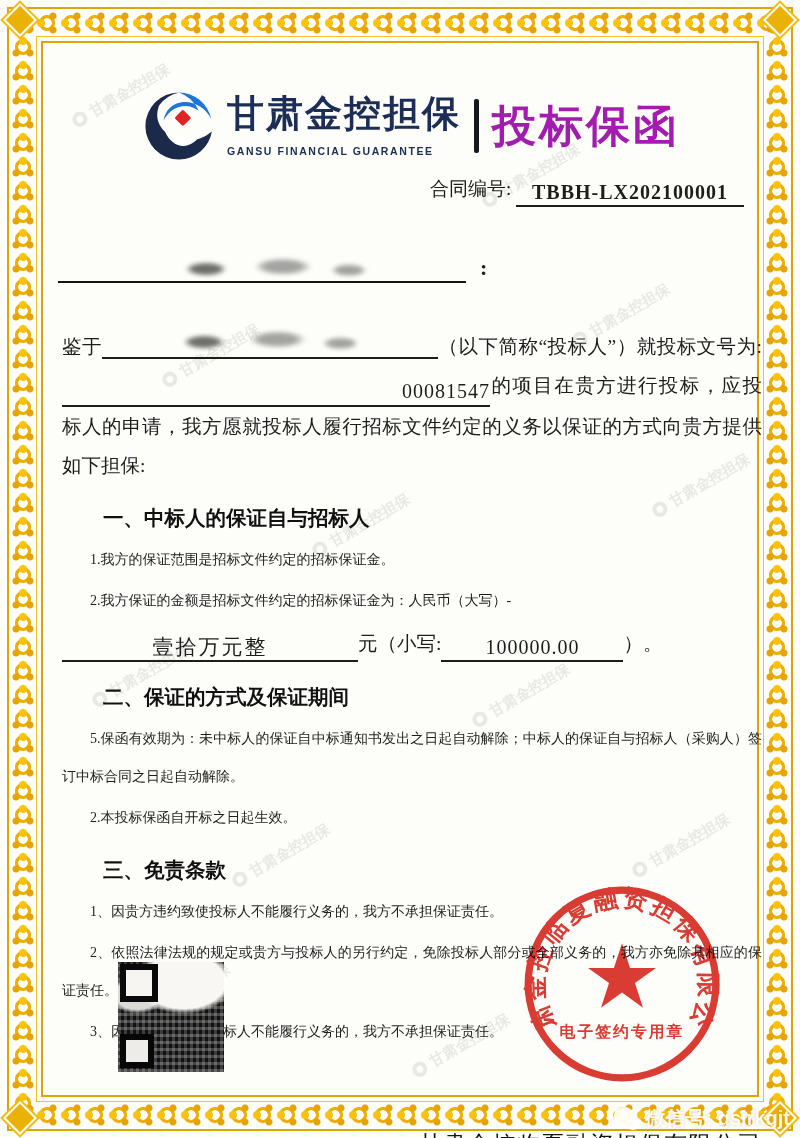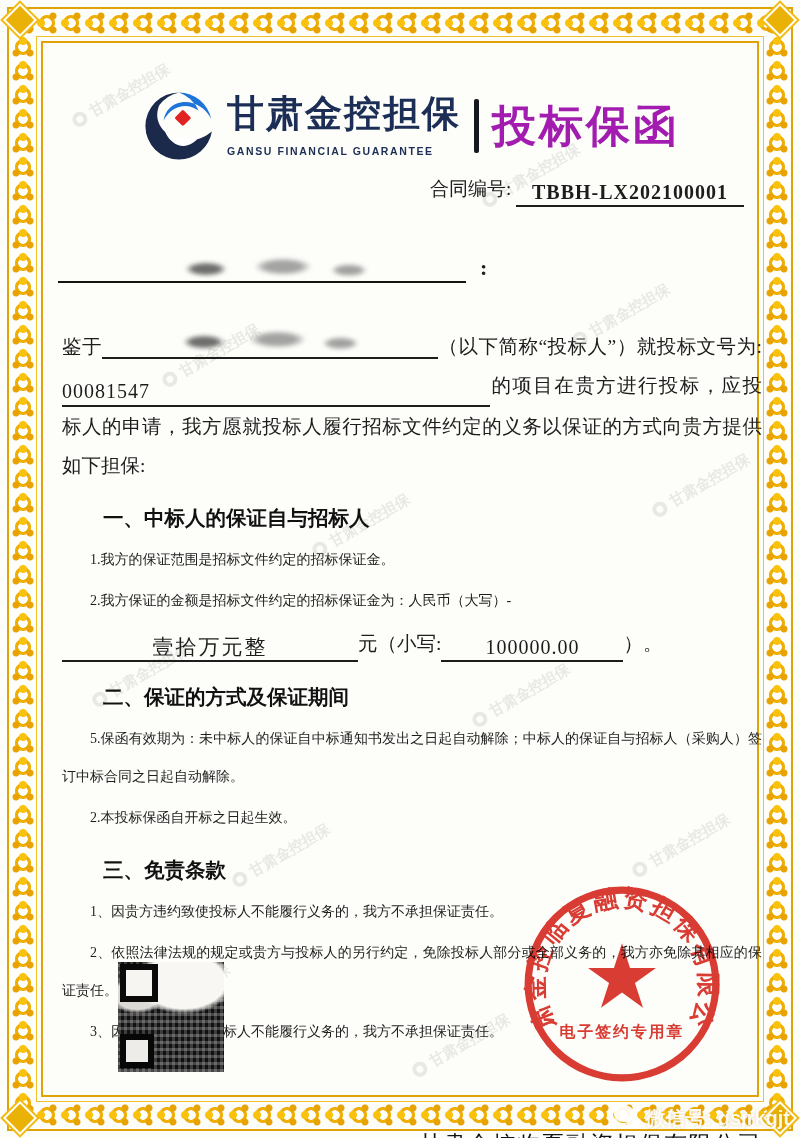--- a/index.html
+++ b/index.html
@@ -58,21 +58,21 @@
   .recipient-rule { position:absolute; left:-4px; top:26px; width:408px; border-bottom:2.5px solid #141414; }
   .redact { position:absolute; background:
       radial-gradient(ellipse 30px 10px at 20% 50%, rgba(60,60,60,.75) 0 45%, rgba(60,60,60,0) 70%),
       radial-gradient(ellipse 40px 12px at 55% 40%, rgba(90,90,90,.55) 0 45%, rgba(90,90,90,0) 72%),
       radial-gradient(ellipse 26px 9px at 85% 55%, rgba(70,70,70,.5) 0 45%, rgba(70,70,70,0) 70%);
       filter:blur(2.2px); }
   .recipient-redact { left:100px; top:2px; width:220px; height:24px; }
   .recipient-colon { position:absolute; left:418px; top:0; font-size:22px; font-weight:bold; }
 
   .para { margin-top:40px; font-size:19.5px; line-height:39px; text-align:justify; }
-  .inline-blank { display:inline-block; border-bottom:2px solid #1d1d1d; height:30px; line-height:28px; text-align:left; vertical-align:-6px; position:relative; }
+  .inline-blank { display:inline-block; border-bottom:2px solid #1d1d1d; height:30px; line-height:28px; text-align:right; vertical-align:-6px; position:relative; }
   .jy-blank { width:336px; }
   .jy-redact { left:60px; top:0; width:210px; height:26px; }
   .bid-blank { width:428px; font-size:20px; letter-spacing:1px; }
 
   .sec-head { margin-top:13px; text-indent:2em; font-weight:bold; font-size:20.5px; line-height:40px; font-family:"Liberation Sans","DejaVu Sans",sans-serif; color:#111; }
   .item { text-indent:2em; font-size:14px; line-height:38px; text-align:justify; margin-top:3px; }
   .amount-line { margin-top:4px; font-size:19.5px; line-height:40px; white-space:nowrap; }
   .amt-cn { width:296px; font-size:21px; letter-spacing:2px; }
   .amt-num { width:182px; font-size:20px; letter-spacing:1px; }
 
@@ -89,21 +89,21 @@
       repeating-linear-gradient(90deg, rgba(255,255,255,.18) 0 3px, rgba(0,0,0,0) 3px 6px),
       #161616;
     filter:blur(.6px) contrast(1.05); }
   .qr::before { content:""; position:absolute; left:2px; top:2px; width:26px; height:26px; border:6px solid #101010; background:#f0efec; }
   .qr::after { content:""; position:absolute; left:2px; bottom:4px; width:22px; height:22px; border:6px solid #0d0d0d; background:#e8e7e3; }
 
   
   .seal { position:absolute; left:520px; top:882px; width:204px; height:204px; z-index:3; opacity:.9; mix-blend-mode:multiply; }
 
   
-  .wechat { position:absolute; right:10px; bottom:6px; z-index:5; display:flex; align-items:flex-start; gap:6px;
+  .wechat { position:absolute; right:10px; bottom:6px; z-index:5; display:flex; align-items:center; gap:6px;
             font-family:"Liberation Sans","DejaVu Sans",sans-serif; font-weight:bold; font-size:20px;
             color:rgba(255,255,255,.93); text-shadow:0 0 3px rgba(180,130,0,.35); }
   .wc-icon { position:relative; width:26px; height:24px; }
   .wc-icon::before { content:""; position:absolute; left:0; top:0; width:20px; height:17px; background:rgba(255,255,255,.93); border-radius:50% 50% 46% 46%; }
   .wc-icon::after { content:""; position:absolute; right:0; bottom:1px; width:14px; height:12px; background:rgba(255,255,255,.93); border-radius:50%; }
 </style>
 </head>
 <body>
 
 <div class="page">

